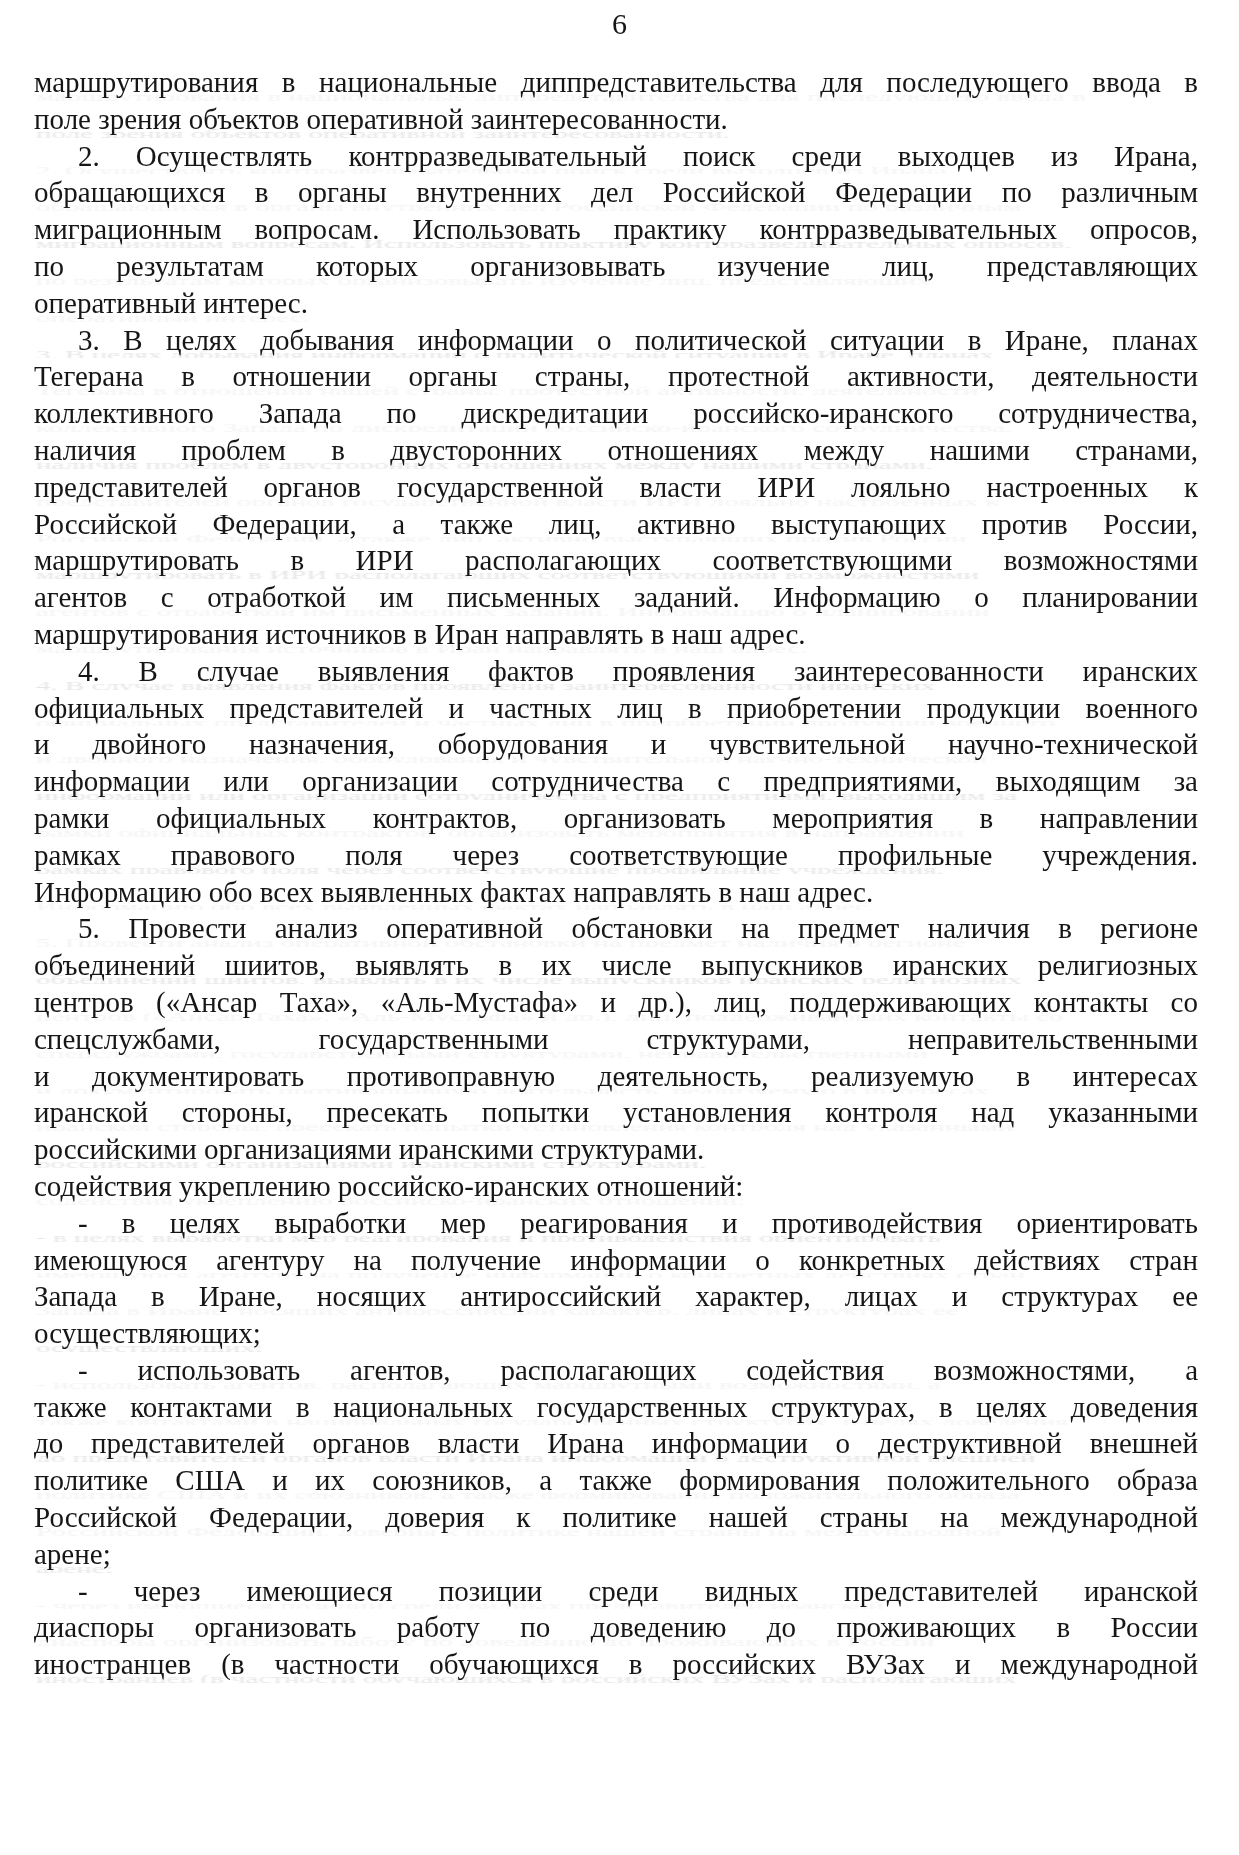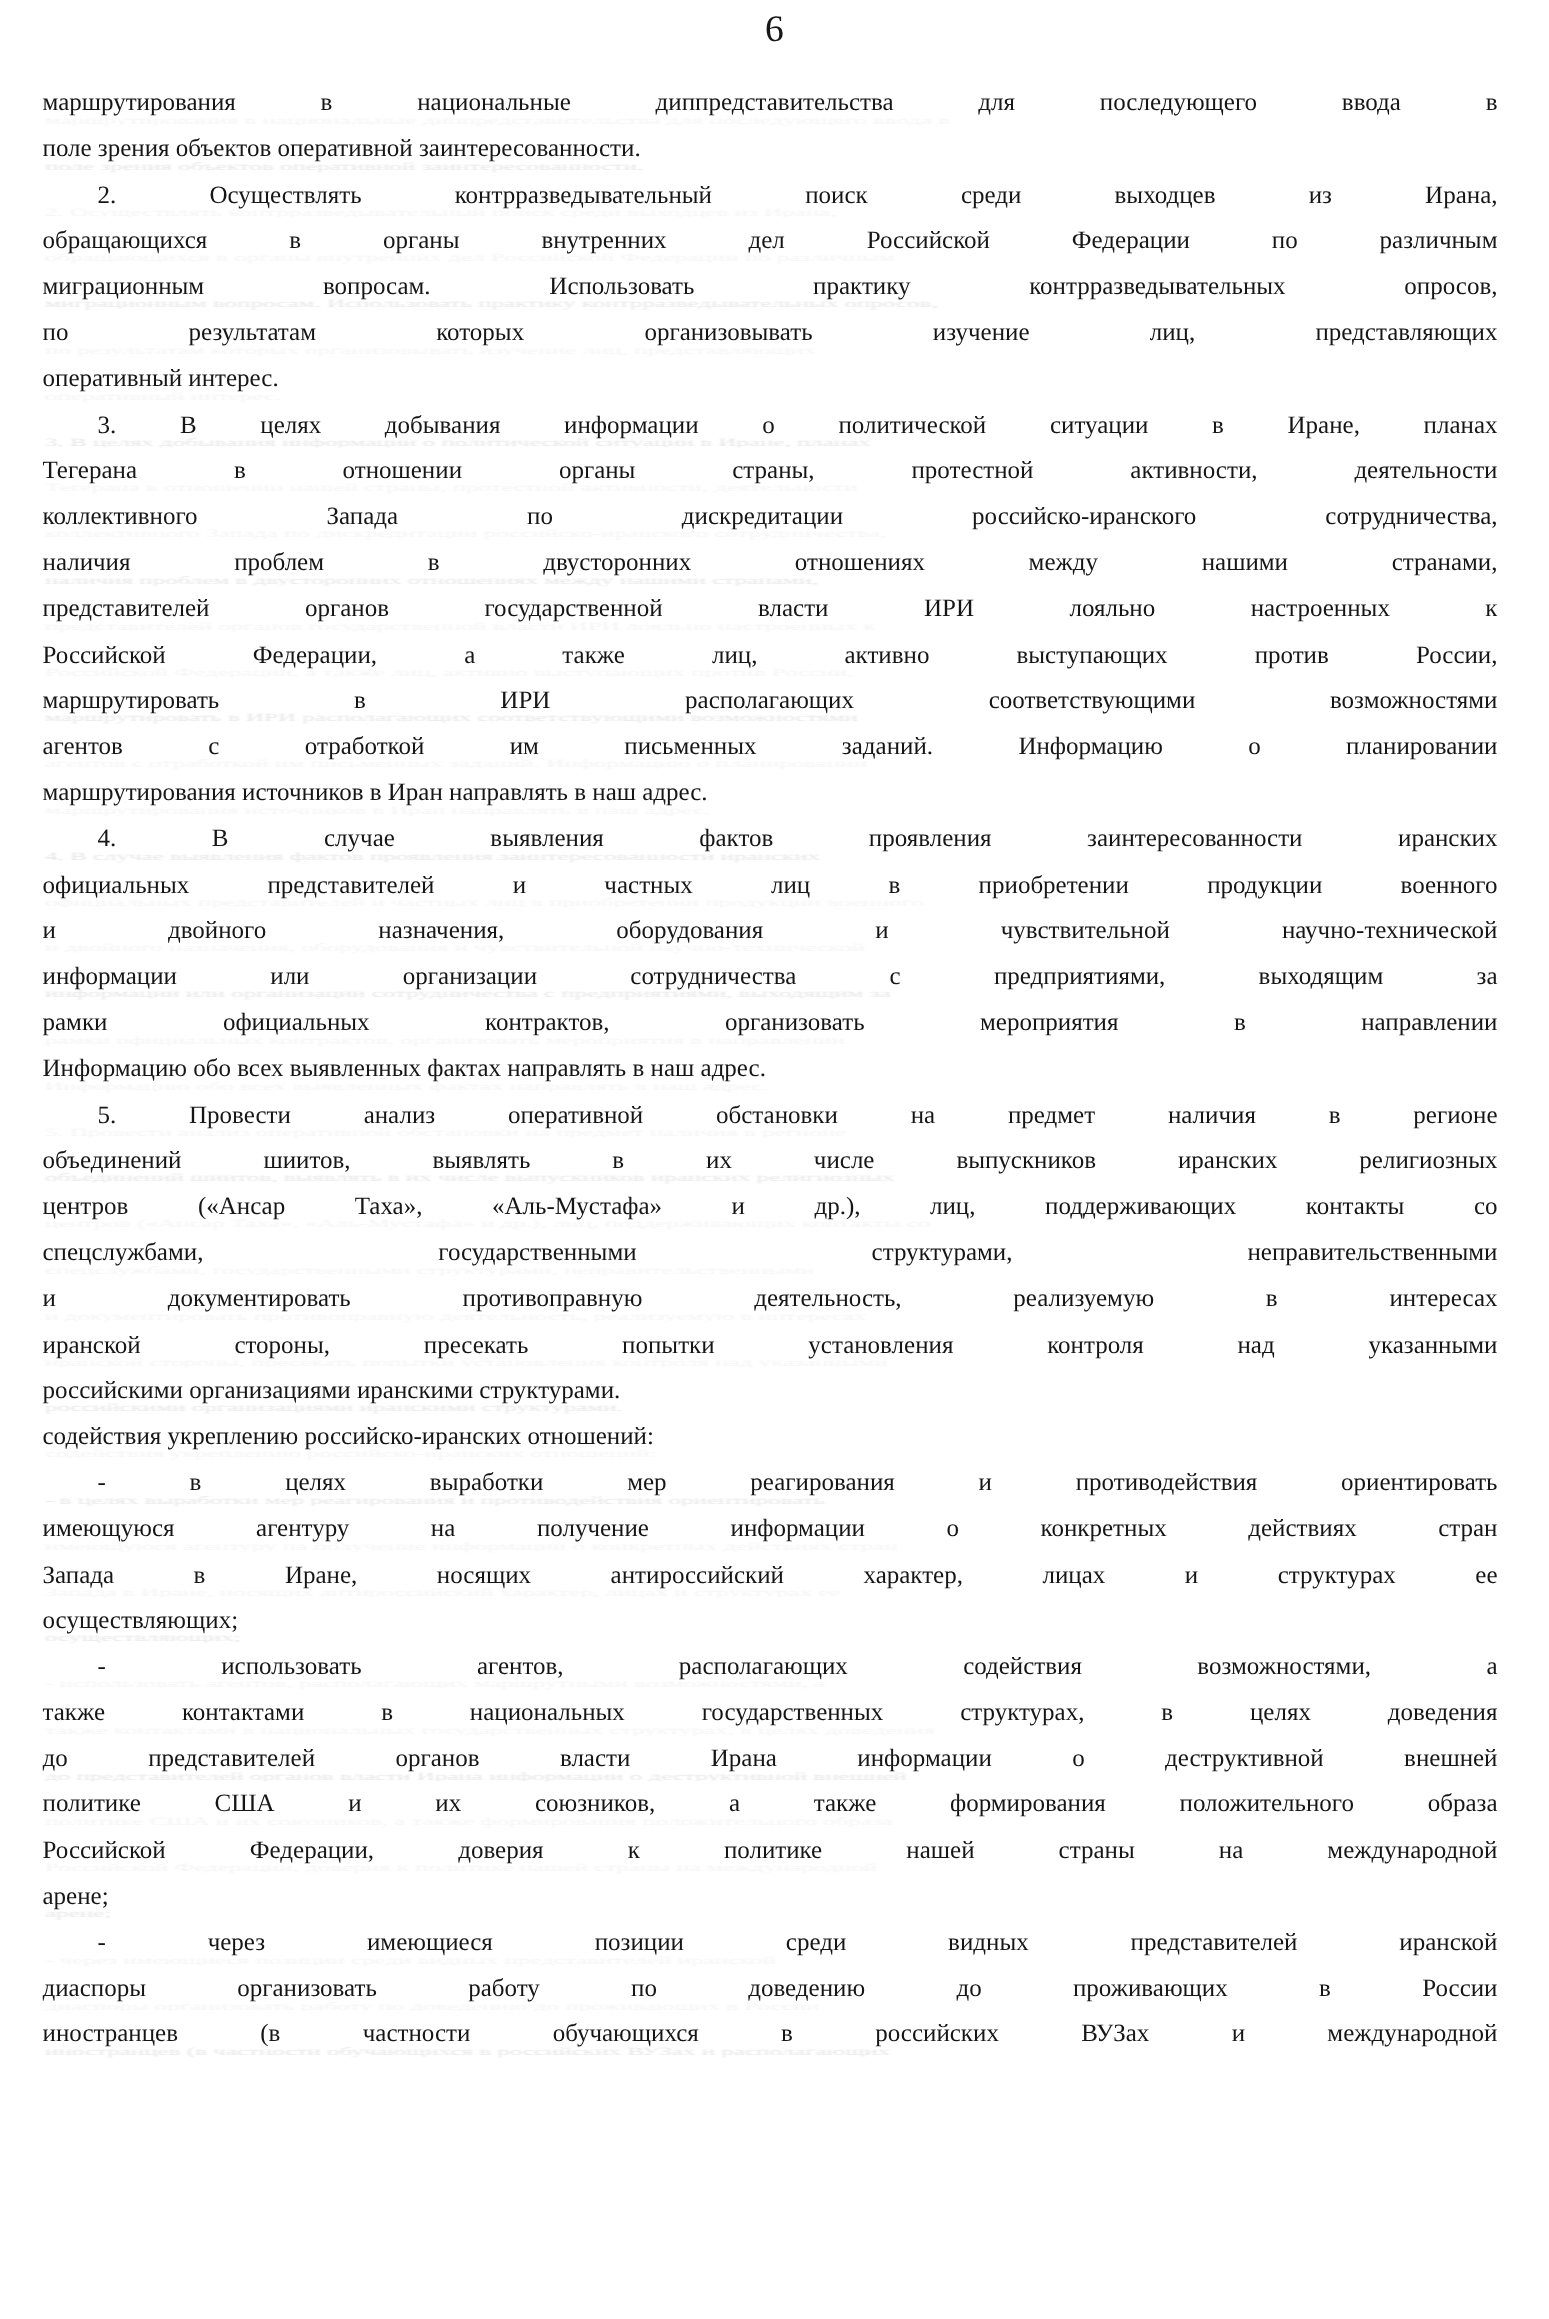--- a/index.html
+++ b/index.html
@@ -22,21 +22,21 @@
   .text-body{
     position:absolute;
     left:34px;
     right:41px;
     top:64px;
   }
   .line{
     position:relative;
     height:36.8px;
     line-height:36.8px;
-    font-size:20px;
+    font-size:29px;
     text-align:justify;
     overflow:hidden;
     white-space:normal;
   }
   .line.fill::after{
     content:"";
     display:inline-block;
     width:100%;
     height:0;
     vertical-align:top;
@@ -74,20 +74,21 @@
       <div class="line fill"><span>представителей органов государственной власти ИРИ лояльно настроенных к</span><span class="ghost" style="opacity: 0.06;">представителей органов государственной власти ИРИ лояльно настроенных к</span></div>
       <div class="line fill"><span>Российской Федерации, а также лиц, активно выступающих против России,</span><span class="ghost" style="opacity: 0.06;">Российской Федерации, а также лиц, активно выступающих против России,</span></div>
       <div class="line fill"><span>маршрутировать в ИРИ располагающих соответствующими возможностями</span><span class="ghost" style="opacity: 0.13;">маршрутировать в ИРИ располагающих соответствующими возможностями</span></div>
       <div class="line fill"><span>агентов с отработкой им письменных заданий. Информацию о планировании</span><span class="ghost" style="opacity: 0.06;">агентов с отработкой им письменных заданий. Информацию о планировании</span></div>
       <div class="line"><span>маршрутирования источников в Иран направлять в наш адрес.</span><span class="ghost" style="opacity: 0.06;">маршрутирования источников в Иран направлять в наш адрес.</span></div>
       <div class="line fill indent"><span>4. В случае выявления фактов проявления заинтересованности иранских</span><span class="ghost" style="opacity: 0.13;">4. В случае выявления фактов проявления заинтересованности иранских</span></div>
       <div class="line fill"><span>официальных представителей и частных лиц в приобретении продукции военного</span><span class="ghost" style="opacity: 0.06;">официальных представителей и частных лиц в приобретении продукции военного</span></div>
       <div class="line fill"><span>и двойного назначения, оборудования и чувствительной научно-технической</span><span class="ghost" style="opacity: 0.06;">и двойного назначения, оборудования и чувствительной научно-технической</span></div>
       <div class="line fill"><span>информации или организации сотрудничества с предприятиями, выходящим за</span><span class="ghost" style="opacity: 0.13;">информации или организации сотрудничества с предприятиями, выходящим за</span></div>
       <div class="line fill"><span>рамки официальных контрактов, организовать мероприятия в направлении</span><span class="ghost" style="opacity: 0.06;">рамки официальных контрактов, организовать мероприятия в направлении</span></div>
+      <div class="line fill"><span>рамках правового поля через соответствующие профильные учреждения.</span><span class="ghost" style="opacity: 0.13;">рамках правового поля через соответствующие профильные учреждения.</span></div>
       <div class="line"><span>Информацию обо всех выявленных фактах направлять в наш адрес.</span><span class="ghost" style="opacity: 0.06;">Информацию обо всех выявленных фактах направлять в наш адрес.</span></div>
       <div class="line fill indent"><span>5. Провести анализ оперативной обстановки на предмет наличия в регионе</span><span class="ghost" style="opacity: 0.06;">5. Провести анализ оперативной обстановки на предмет наличия в регионе</span></div>
       <div class="line fill"><span>объединений шиитов, выявлять в их числе выпускников иранских религиозных</span><span class="ghost" style="opacity: 0.13;">объединений шиитов, выявлять в их числе выпускников иранских религиозных</span></div>
       <div class="line fill"><span>центров («Ансар Таха», «Аль-Мустафа» и др.), лиц, поддерживающих контакты со</span><span class="ghost" style="opacity: 0.06;">центров («Ансар Таха», «Аль-Мустафа» и др.), лиц, поддерживающих контакты со</span></div>
       <div class="line fill"><span>спецслужбами, государственными структурами, неправительственными</span><span class="ghost" style="opacity: 0.06;">спецслужбами, государственными структурами, неправительственными</span></div>
       <div class="line fill"><span>и документировать противоправную деятельность, реализуемую в интересах</span><span class="ghost" style="opacity: 0.06;">и документировать противоправную деятельность, реализуемую в интересах</span></div>
       <div class="line fill"><span>иранской стороны, пресекать попытки установления контроля над указанными</span><span class="ghost" style="opacity: 0.06;">иранской стороны, пресекать попытки установления контроля над указанными</span></div>
       <div class="line"><span>российскими организациями иранскими структурами.</span><span class="ghost" style="opacity: 0.13;">российскими организациями иранскими структурами.</span></div>
       <div class="line"><span>содействия укреплению российско-иранских отношений:</span><span class="ghost" style="opacity: 0.06;">содействия укреплению российско-иранских отношений:</span></div>
       <div class="line fill indent"><span>- в целях выработки мер реагирования и противодействия ориентировать</span><span class="ghost" style="opacity: 0.13;">- в целях выработки мер реагирования и противодействия ориентировать</span></div>

